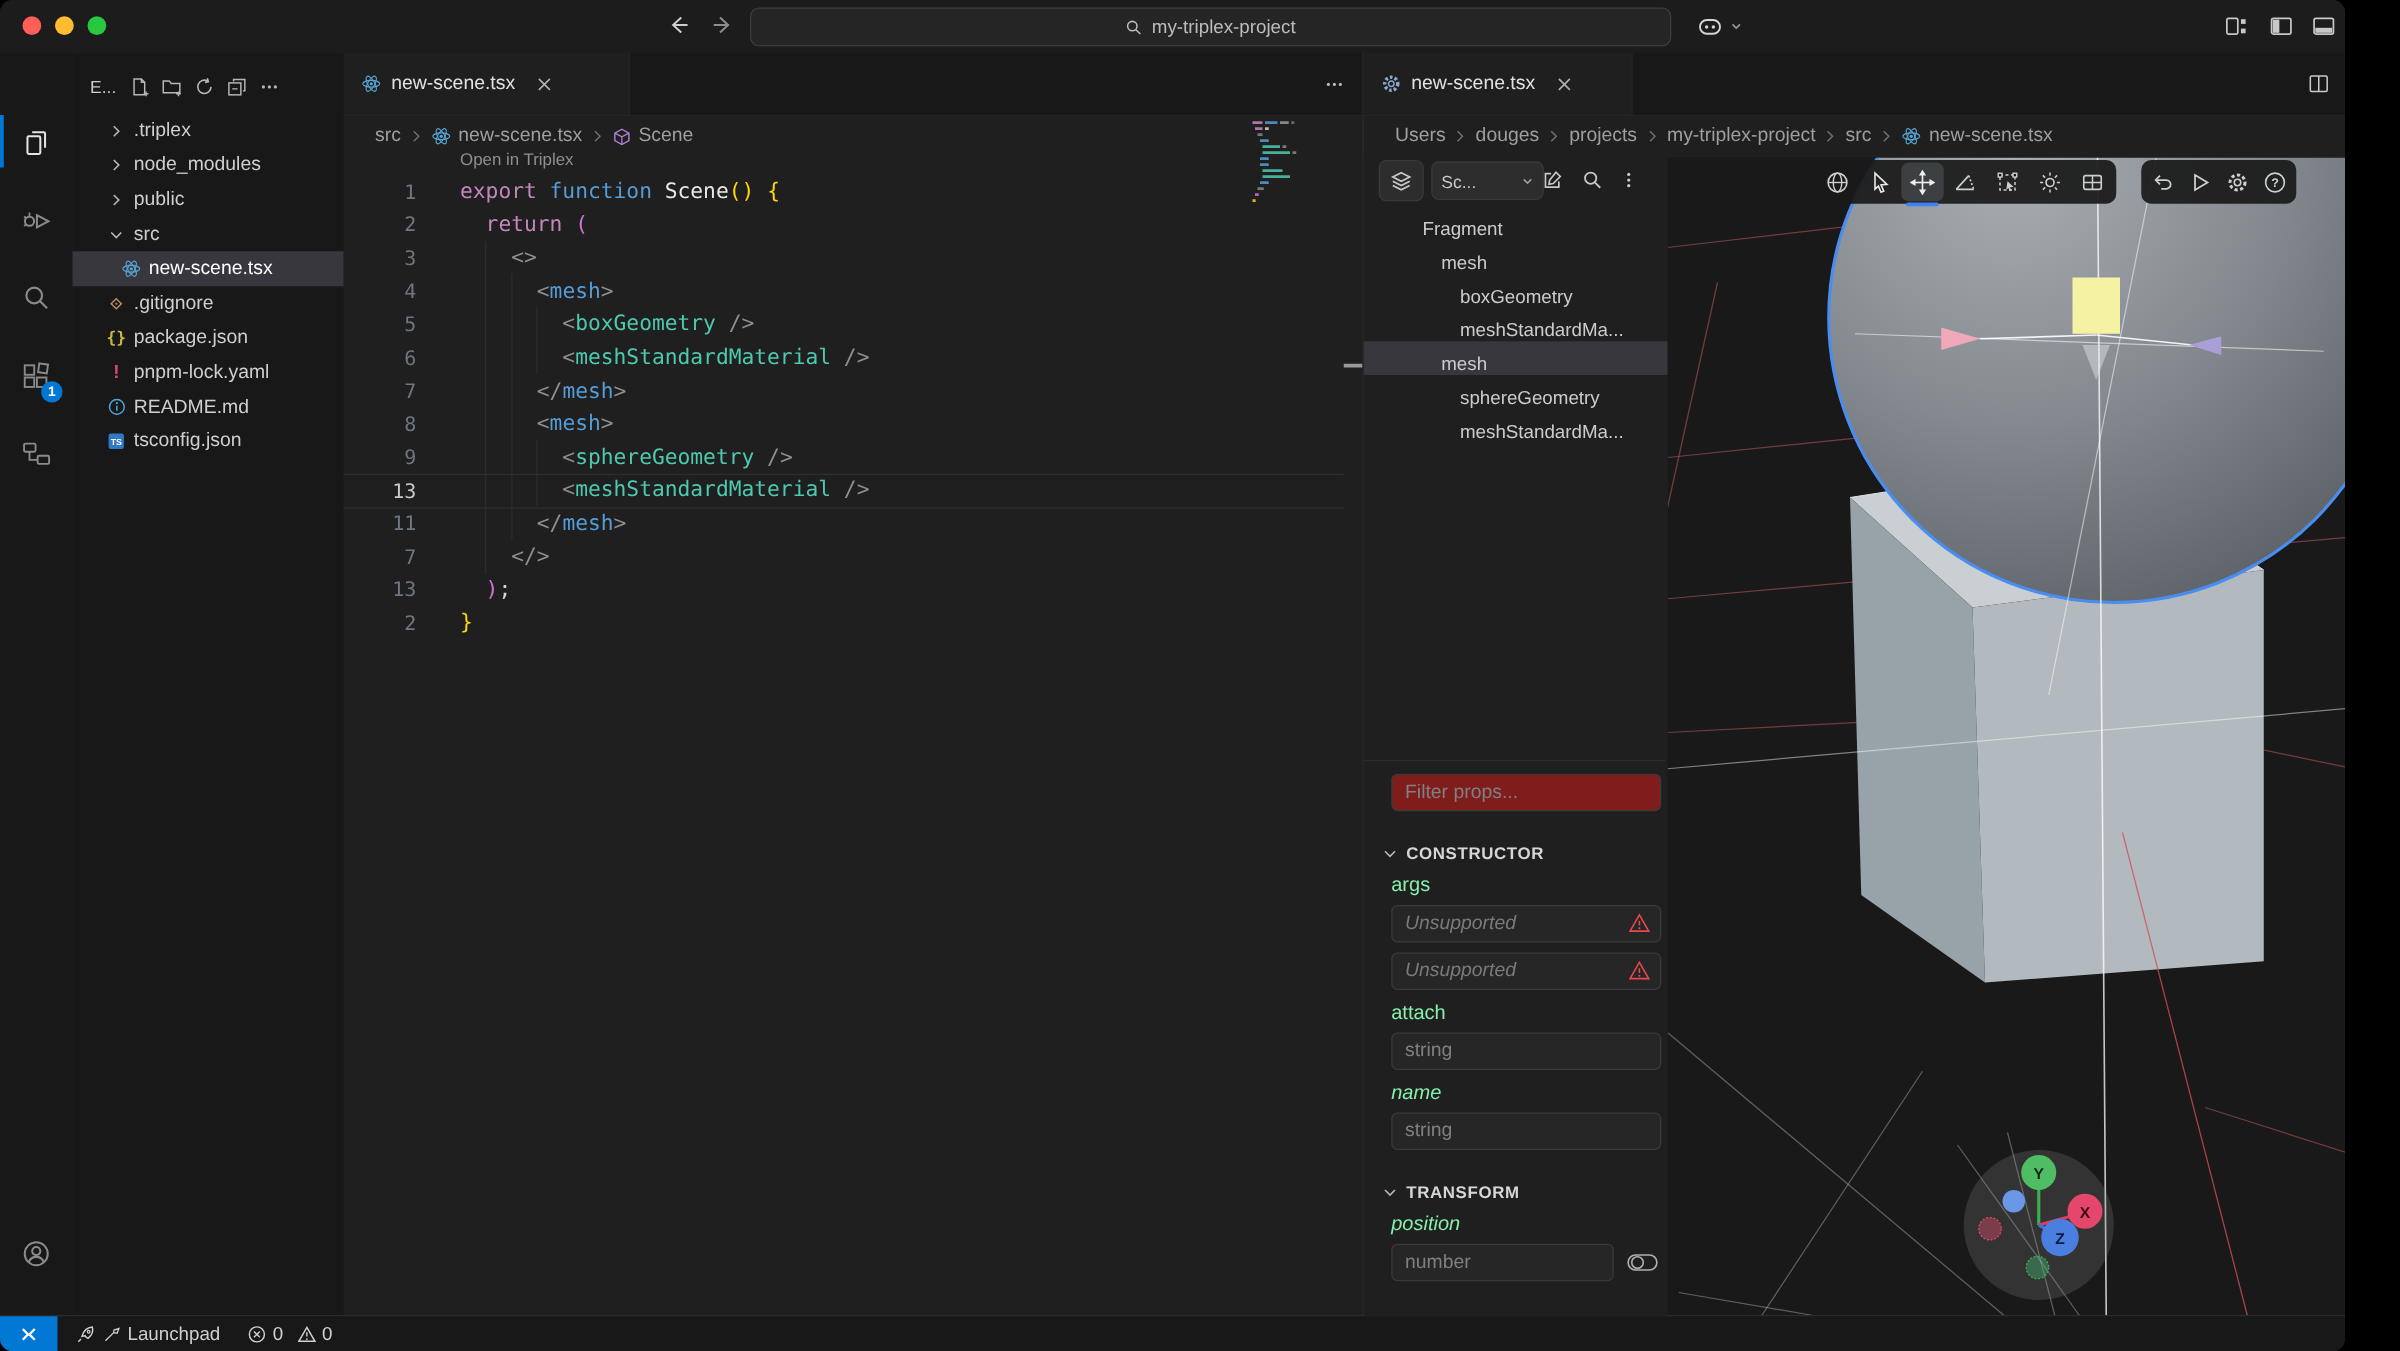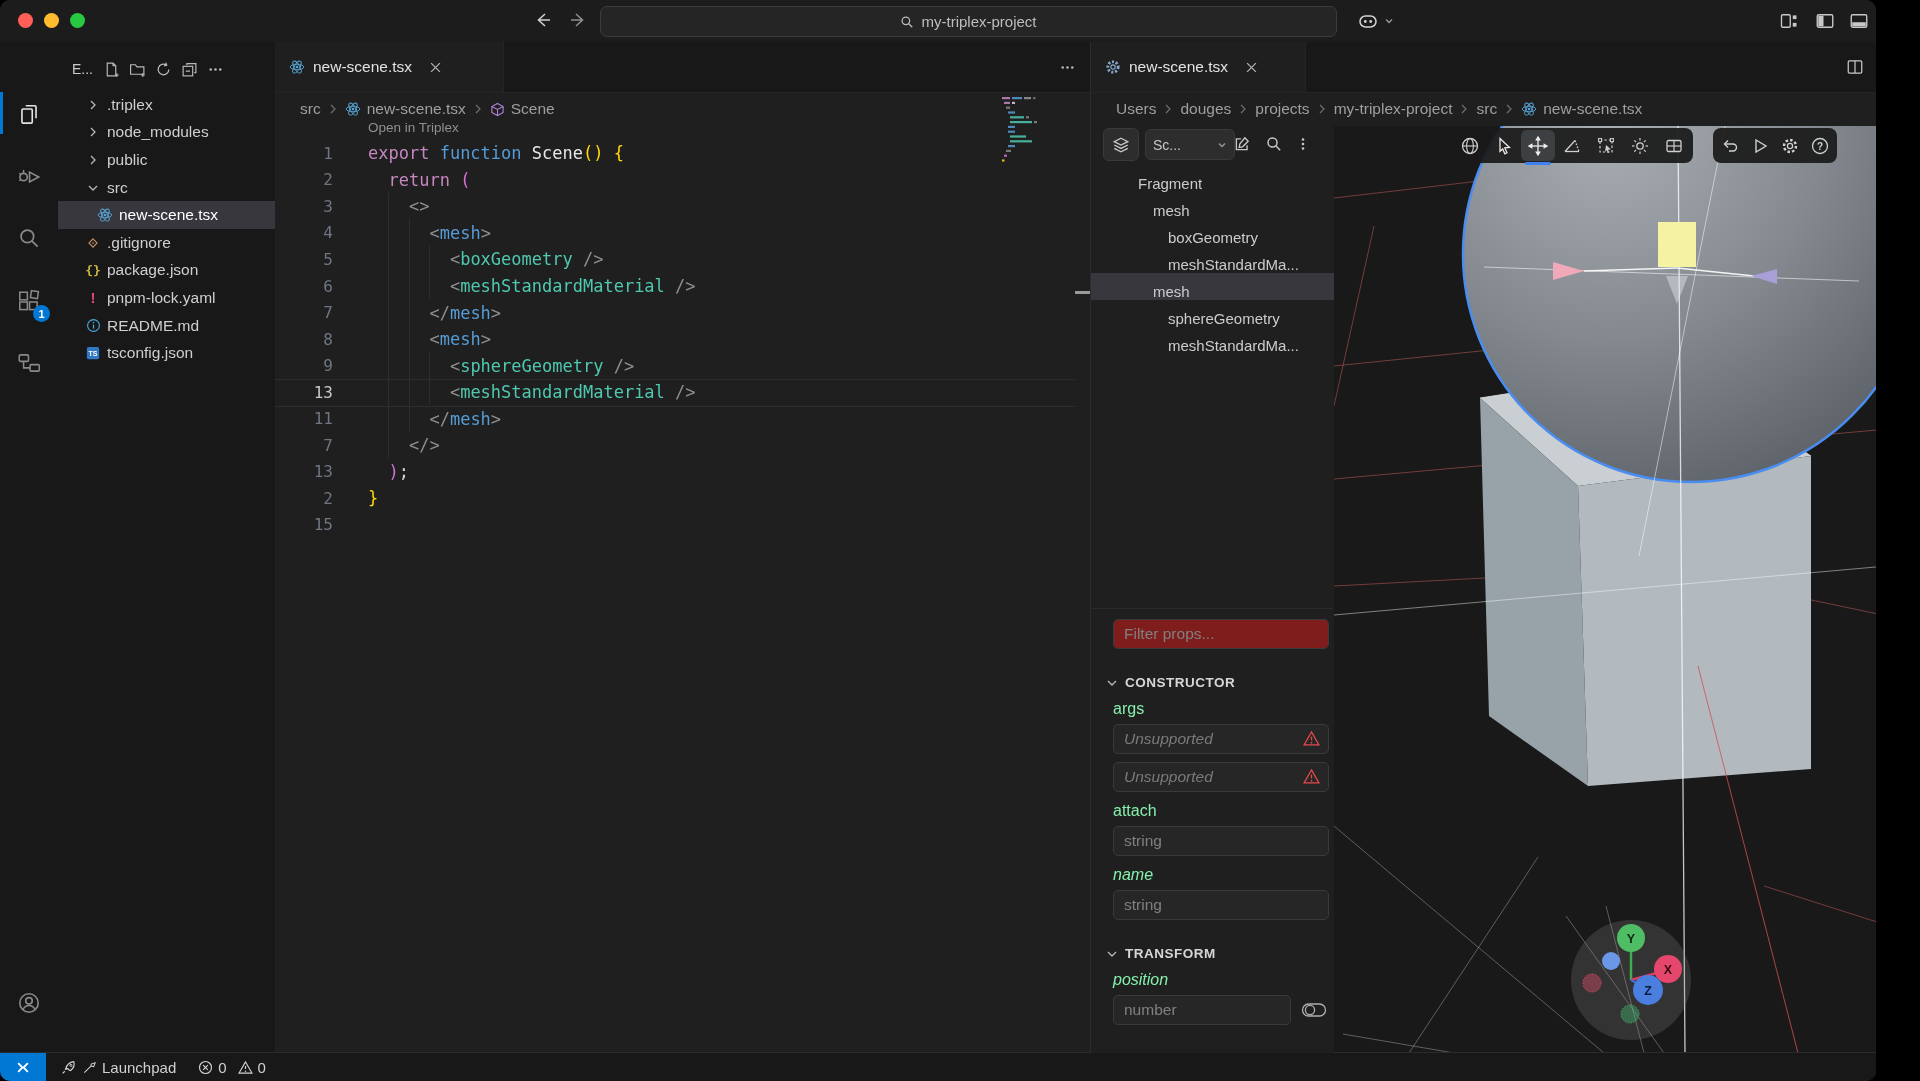--- a/index.html
+++ b/index.html
@@ -476,24 +476,20 @@
           <span class="code-text"><span class="tk-pl">    </span><span class="tk-pn">&lt;/&gt;</span></span>
         </div>
         <div class="code-line">
           <span class="gutter">13</span>
           <span class="code-text"><span class="tk-pl">  </span><span class="tk-b2">)</span><span class="tk-pl">;</span></span>
         </div>
         <div class="code-line">
           <span class="gutter">2</span>
           <span class="code-text"><span class="tk-b1">}</span></span>
         </div>
-        <div class="code-line">
-          <span class="gutter">15</span>
-          <span class="code-text"></span>
-        </div>
       </div>
     <div id="minimap">
       <svg width="50" height="74" viewBox="0 0 50 74" opacity="0.85">
         <rect x="4" y="2" width="8" height="2.2" fill="#c586c0"></rect>
           <rect x="14" y="2" width="10" height="2.2" fill="#569cd6"></rect>
           <rect x="26" y="2" width="7" height="2.2" fill="#9a9a9a"></rect>
           <rect x="35" y="2" width="2.5" height="2.2" fill="#777"></rect>
         <rect x="6" y="6.8" width="6" height="2.2" fill="#c586c0"></rect>
           <rect x="14" y="6.8" width="3" height="2.2" fill="#d4d4d4"></rect>
         <rect x="8" y="11.6" width="4" height="2.2" fill="#888"></rect>

